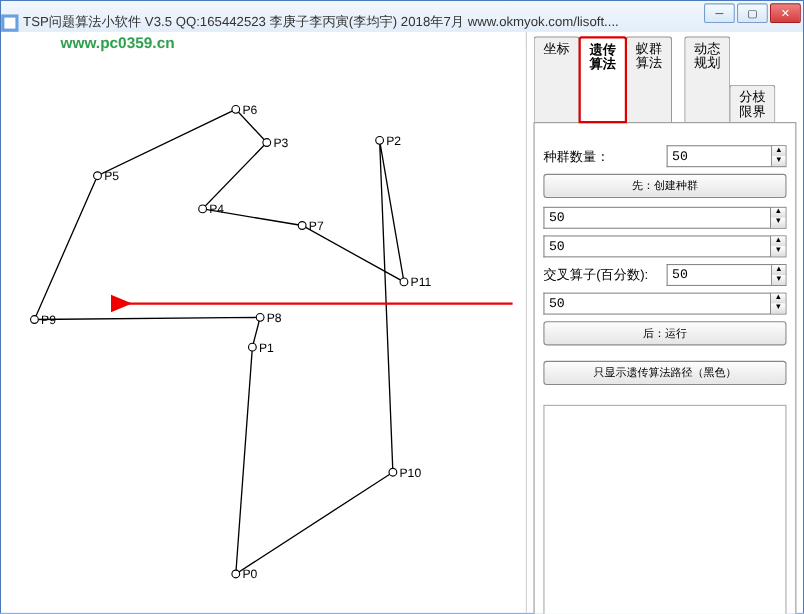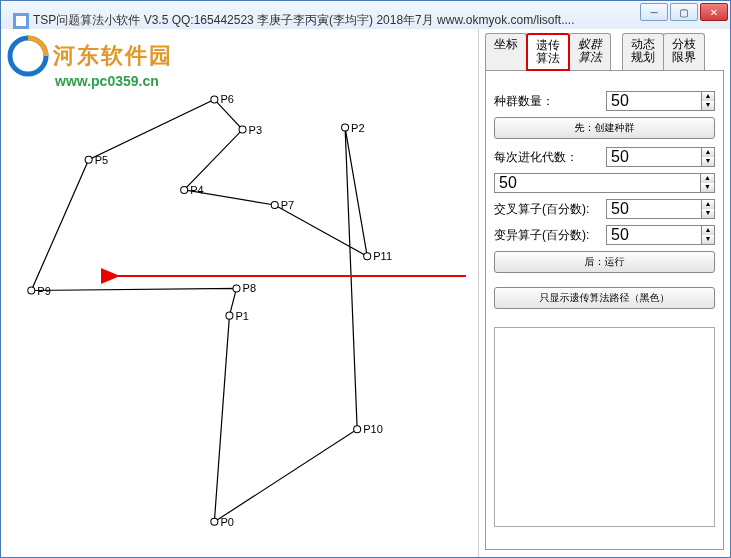--- a/index.html
+++ b/index.html
@@ -18,21 +18,21 @@
     border: 1px solid #4a7abc;
     background: #fff;
     position: relative;
   }
   .titlebar {
     height: 40px;
     background: linear-gradient(#f2f7fd, #dde9f7);
     border-bottom: 1px solid #b8cde4;
     display: flex;
     align-items: center;
-    padding-left: 12px;
+    padding-left: 0;
     position: relative;
   }
   .titlebar-icon {
     width: 16px; height: 16px;
     margin-right: 4px;
     display: inline-block;
   }
   .titlebar-text {
     color: #333;
     font-size: 12px;
@@ -128,20 +128,21 @@
     border-top-right-radius: 3px;
   }
   .tab.active {
     background: #fff;
     border-color: #d00;
     position: relative;
     z-index: 2;
   }
   .tab-highlight {
     border: 2px solid #d00;
+    font-weight: bold;
   }
   .panel-body {
     border: 1px solid #999;
     margin: 0 6px 6px 6px;
     padding: 20px 8px;
     position: relative;
     top: -1px;
     background: #fff;
     height: 480px;
   }
@@ -159,21 +160,22 @@
   .spinner {
     flex: 1;
     display: flex;
     height: 20px;
   }
   .spinner input {
     width: 100%;
     border: 1px solid #888;
     border-right: none;
     padding: 1px 4px;
-    font-size: 16px;
+    font-size: 12px;
+    font-family: Liberation Mono, monospace;
   }
   .spin-btns {
     width: 16px;
     display: flex;
     flex-direction: column;
     border: 1px solid #888;
   }
   .spin-btns div {
     flex: 1;
     font-size: 7px;
@@ -226,27 +228,20 @@
       <div class="win-btn">▢</div>
       <div class="win-btn close">✕</div>
     </div>
   </div>
 
   <div class="content">
 
     <div class="canvas-area">
 
       <div class="watermark">
-        <div class="watermark-logo">
-          <svg width="42" height="42" viewBox="0 0 42 42">
-            <circle cx="21" cy="21" r="18" fill="none" stroke="#1a74c7" stroke-width="5"></circle>
-            <path d="M21 3 A18 18 0 0 1 39 21" fill="none" stroke="#f0a030" stroke-width="5"></path>
-          </svg>
-          <span class="wm-text1">河东软件园</span>
-        </div>
         <div class="wm-text2">www.pc0359.cn</div>
       </div>
 
       <svg class="canvas-svg" viewBox="0 0 450 525">
         <g id="graph-path" stroke="#000" stroke-width="1.2" fill="none">
             <path d="M200 490 L215 285 L222 258 L18 260 L75 130 L200 70 L228 100 L170 160 L260 175 L352 226 L330 98 L342 398 L200 490 "></path>
           </g>
         <g id="graph-points">
             <circle cx="200" cy="490" r="3.5" fill="#fff" stroke="#000"></circle>
             <text x="206" y="494" class="pt-label">P0</text>
@@ -276,45 +271,44 @@
       </svg>
 
     </div>
 
     <div class="side-panel">
 
       <div class="tabs">
         <div class="tab">坐标</div>
         <div class="tab active tab-highlight" style="white-space:pre;">遗传
 算法</div>
-        <div class="tab" style="white-space:pre;font-style:italic;">蚁群
+        <div class="tab" style="white-space:pre;">蚁群
 算法</div>
         <div class="tab" style="white-space:pre;margin-left:12px;">动态
 规划</div>
-        <div class="tab" style="white-space:pre;">分枝
+        <div class="tab" style="white-space:pre;margin-top:44px;">分枝
 限界</div>
       </div>
 
       <div class="panel-body">
 
         <div class="form-row">
           <span class="form-label">种群数量：</span>
           <div class="spinner">
             <input value="50" style="">
             <div class="spin-btns">
                 <div>▲</div>
                 <div>▼</div>
               </div>
           </div>
         </div>
 
         <button class="wide-btn">先：创建种群</button>
 
         <div class="form-row">
-          <span class="form-label">每次进化代数：</span>
           <div class="spinner">
             <input value="50" style="">
             <div class="spin-btns">
                 <div>▲</div>
                 <div>▼</div>
               </div>
           </div>
         </div>
 
         <div class="form-row">
@@ -332,21 +326,20 @@
           <div class="spinner">
             <input value="50" style="">
             <div class="spin-btns">
                 <div>▲</div>
                 <div>▼</div>
               </div>
           </div>
         </div>
 
         <div class="form-row">
-          <span class="form-label">变异算子(百分数):</span>
           <div class="spinner">
             <input value="50" style="">
             <div class="spin-btns">
                 <div>▲</div>
                 <div>▼</div>
               </div>
           </div>
         </div>
 
         <button class="wide-btn">后：运行</button>

